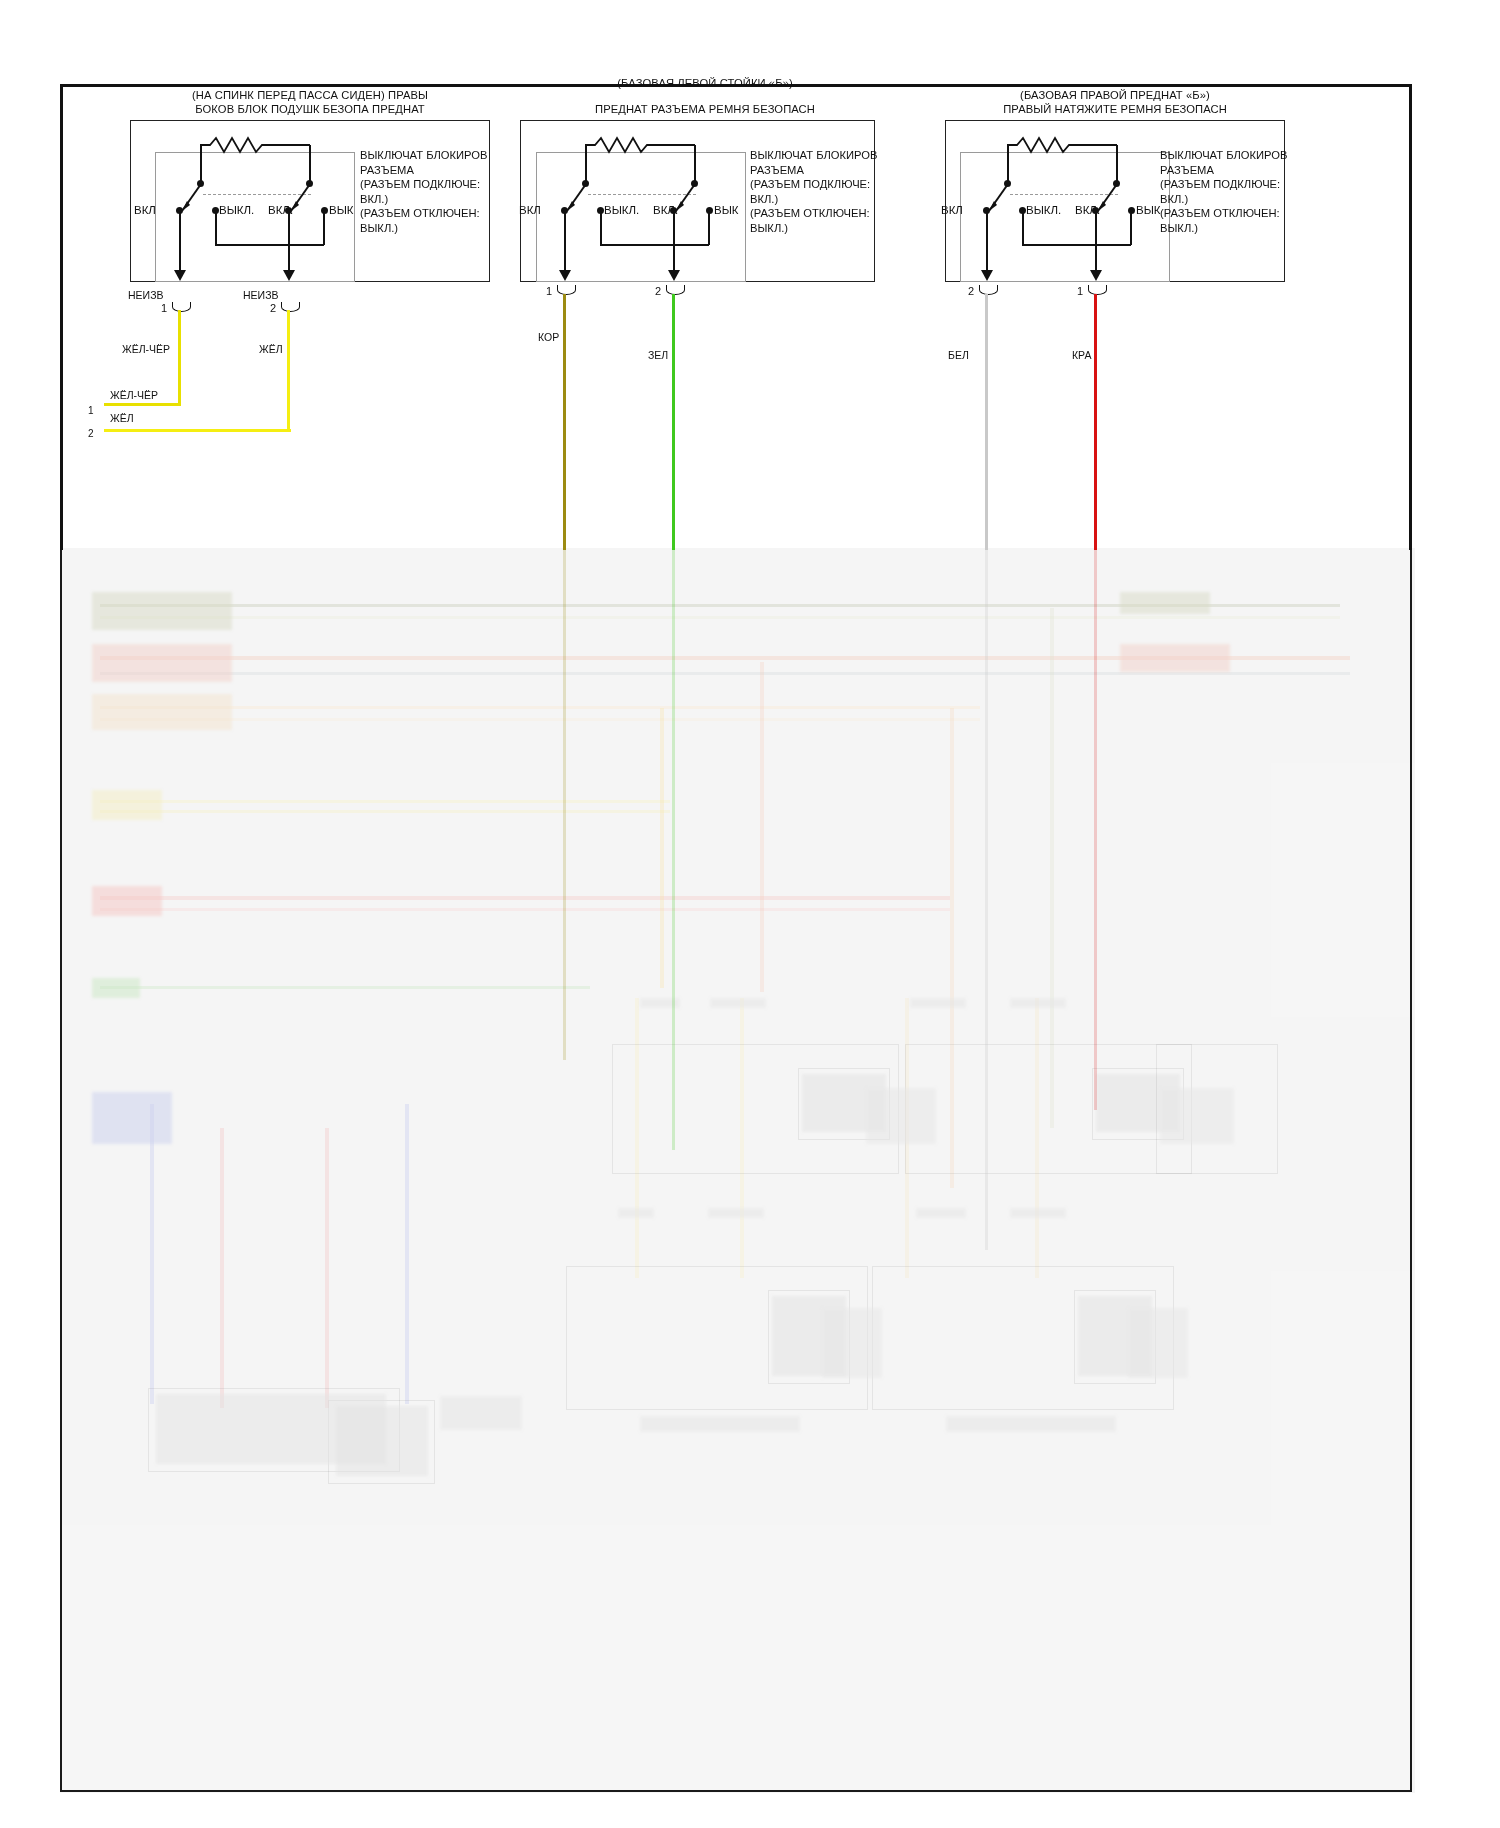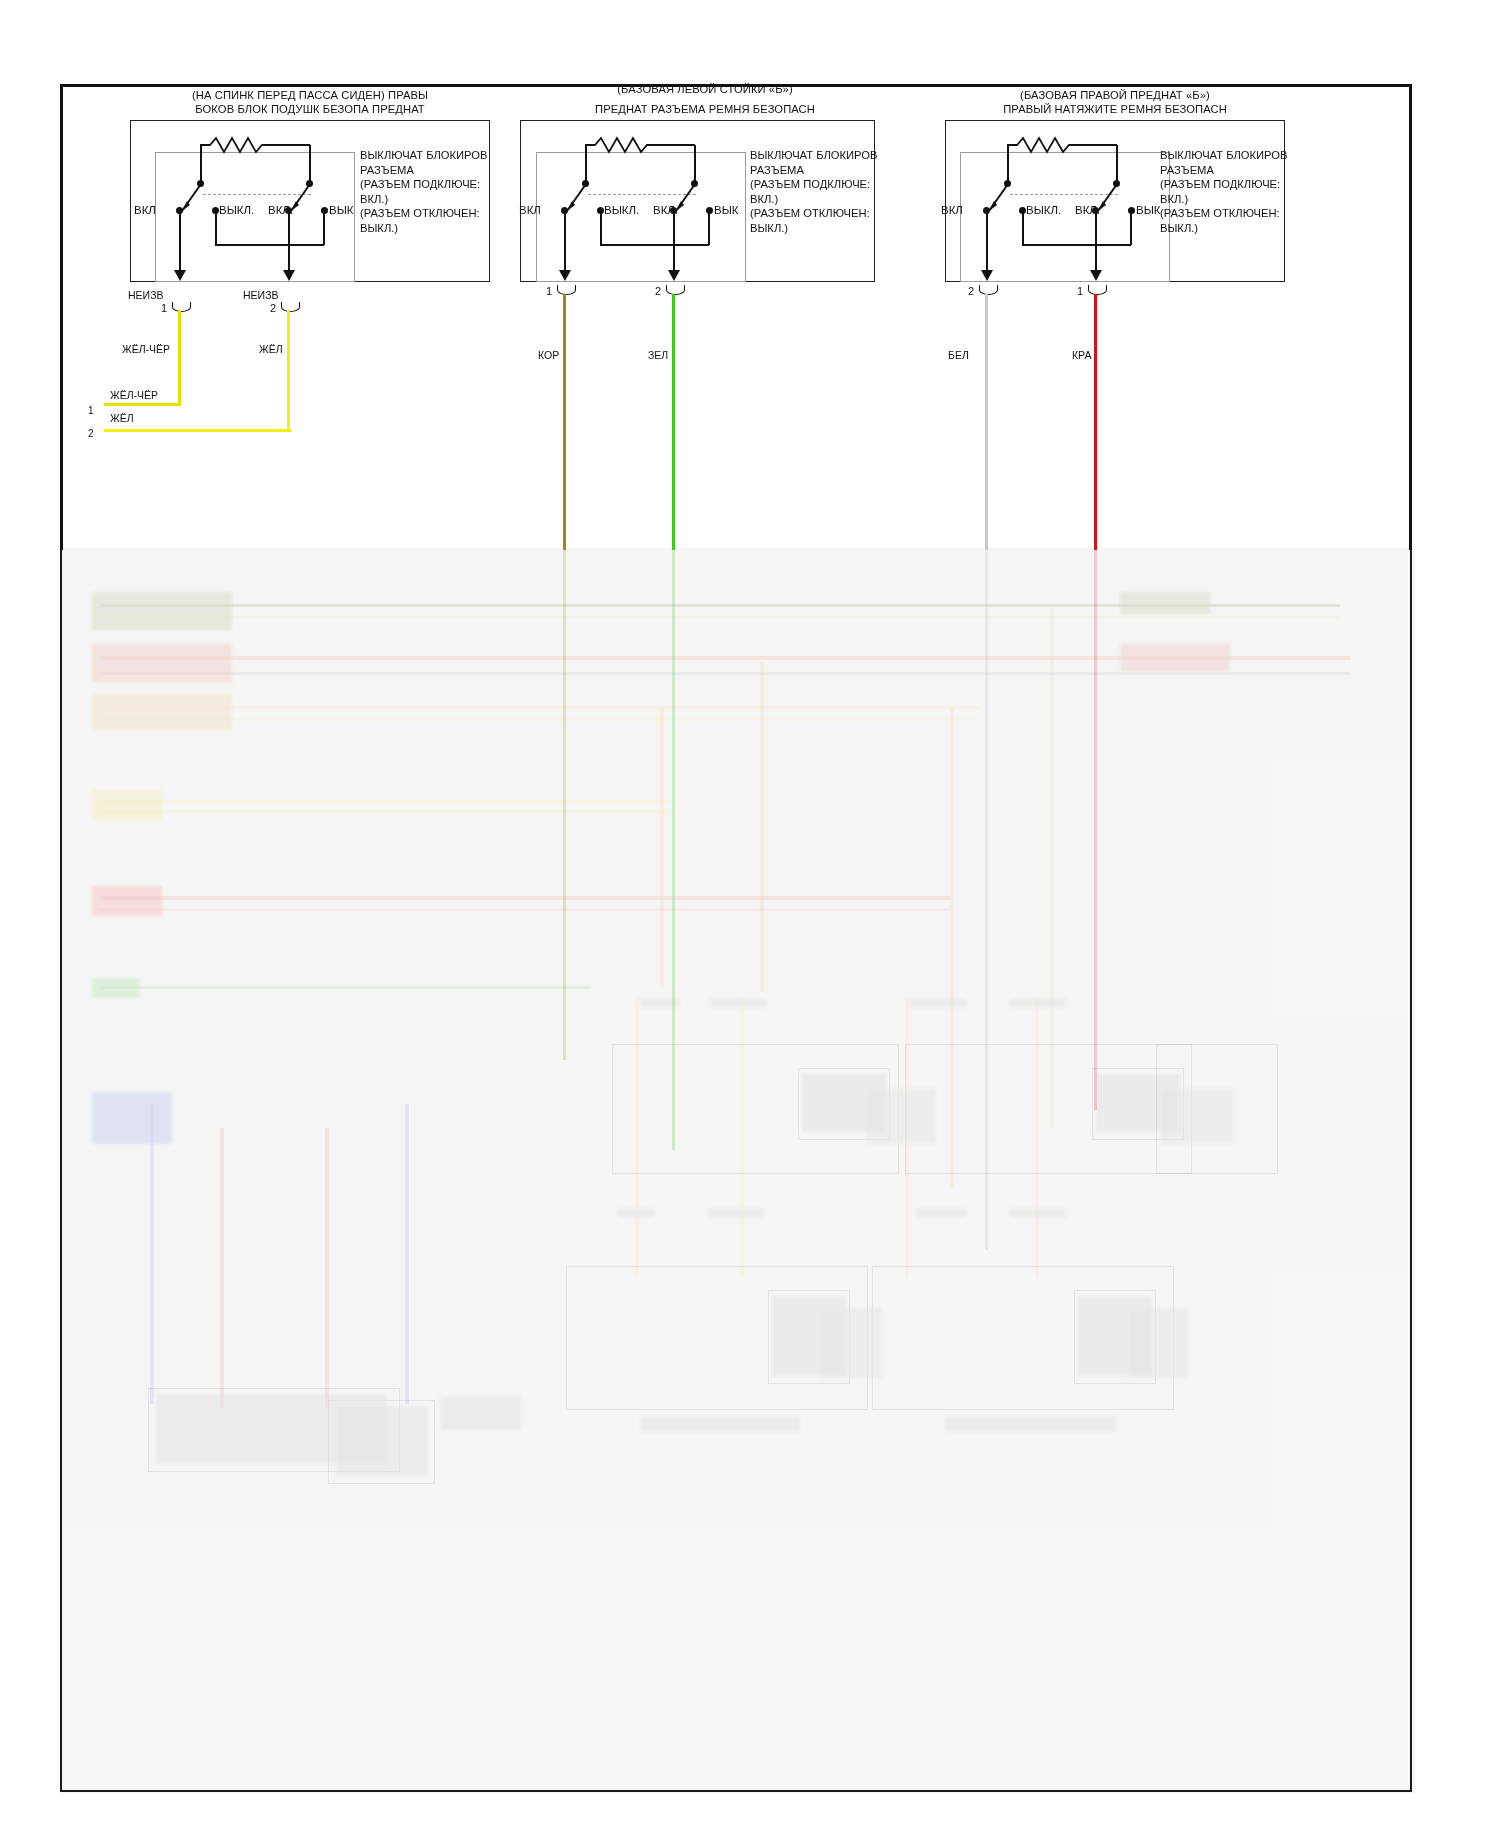--- a/index.html
+++ b/index.html
@@ -194,21 +194,21 @@
   <div class="wirelbl" style="left:110px;top:389px;">ЖЁЛ-ЧЁР</div>
   <div class="wirelbl" style="left:110px;top:412px;">ЖЁЛ</div>
 
   <div class="notetxt" style="left:360px;top:148px;width:140px;">ВЫКЛЮЧАТ БЛОКИРОВ
 РАЗЪЕМА
 (РАЗЪЕМ ПОДКЛЮЧЕ:
 ВКЛ.)
 (РАЗЪЕМ ОТКЛЮЧЕН:
 ВЫКЛ.)</div>
 
-  <div class="title" style="left:495px;top:82px;width:420px;">(БАЗОВАЯ ЛЕВОЙ СТОЙКИ «Б»)</div>
+  <div class="title" style="left:495px;top:76px;width:420px;">(БАЗОВАЯ ЛЕВОЙ СТОЙКИ «Б»)</div>
   <div class="title" style="left:495px;top:102px;width:420px;">ПРЕДНАТ РАЗЪЕМА РЕМНЯ БЕЗОПАСН</div>
 
   <div class="module" style="left:520px;top:120px;width:355px;height:162px;"></div>
   <div class="inner-box" style="left:536px;top:152px;width:210px;height:130px;"></div>
 
   <svg class="res" style="left:585px;top:135px;" width="110" height="20" viewBox="0 0 110 20">
     <polyline points="0,10 10,10 16,3 24,17 32,3 40,17 48,3 56,17 62,10 110,10" fill="none" stroke="#111" stroke-width="1.8"></polyline>
   </svg>
   <div class="ln lnv" style="left:585px;top:145px;height:38px;"></div>
   <div class="ln lnv" style="left:694px;top:145px;height:38px;"></div>
@@ -246,21 +246,21 @@
   </svg>
   <svg class="arrow" style="left:666px;top:268px;" width="18" height="14">
     <polygon points="8,13 2,2 14,2" fill="#111"></polygon>
   </svg>
 
   <div class="conn-arc" style="left:557px;top:285px;"></div>
   <div class="conn-arc" style="left:666px;top:285px;"></div>
   <div class="pinnum" style="left:546px;top:285px;">1</div>
   <div class="pinnum" style="left:655px;top:285px;">2</div>
 
-  <div class="wirelbl" style="left:538px;top:349px;text-align:center;">КОР</div>
+  <div class="wirelbl" style="left:538px;top:331px;text-align:center;">КОР</div>
   <div class="wirelbl" style="left:648px;top:349px;">ЗЕЛ</div>
 
   <div class="wire" style="left:563px;top:294px;width:3.4px;height:256px;background:#9c8b12;"></div>
   <div class="wire" style="left:672px;top:294px;width:3.4px;height:256px;background:#3fc91f;"></div>
 
   <div class="wire" style="left:563px;top:550px;width:3.4px;height:510px;background:#9c8b12;opacity:.22;"></div>
   <div class="wire" style="left:672px;top:550px;width:3.4px;height:600px;background:#3fc91f;opacity:.22;"></div>
 
   <div class="notetxt" style="left:750px;top:148px;width:140px;">ВЫКЛЮЧАТ БЛОКИРОВ
 РАЗЪЕМА

